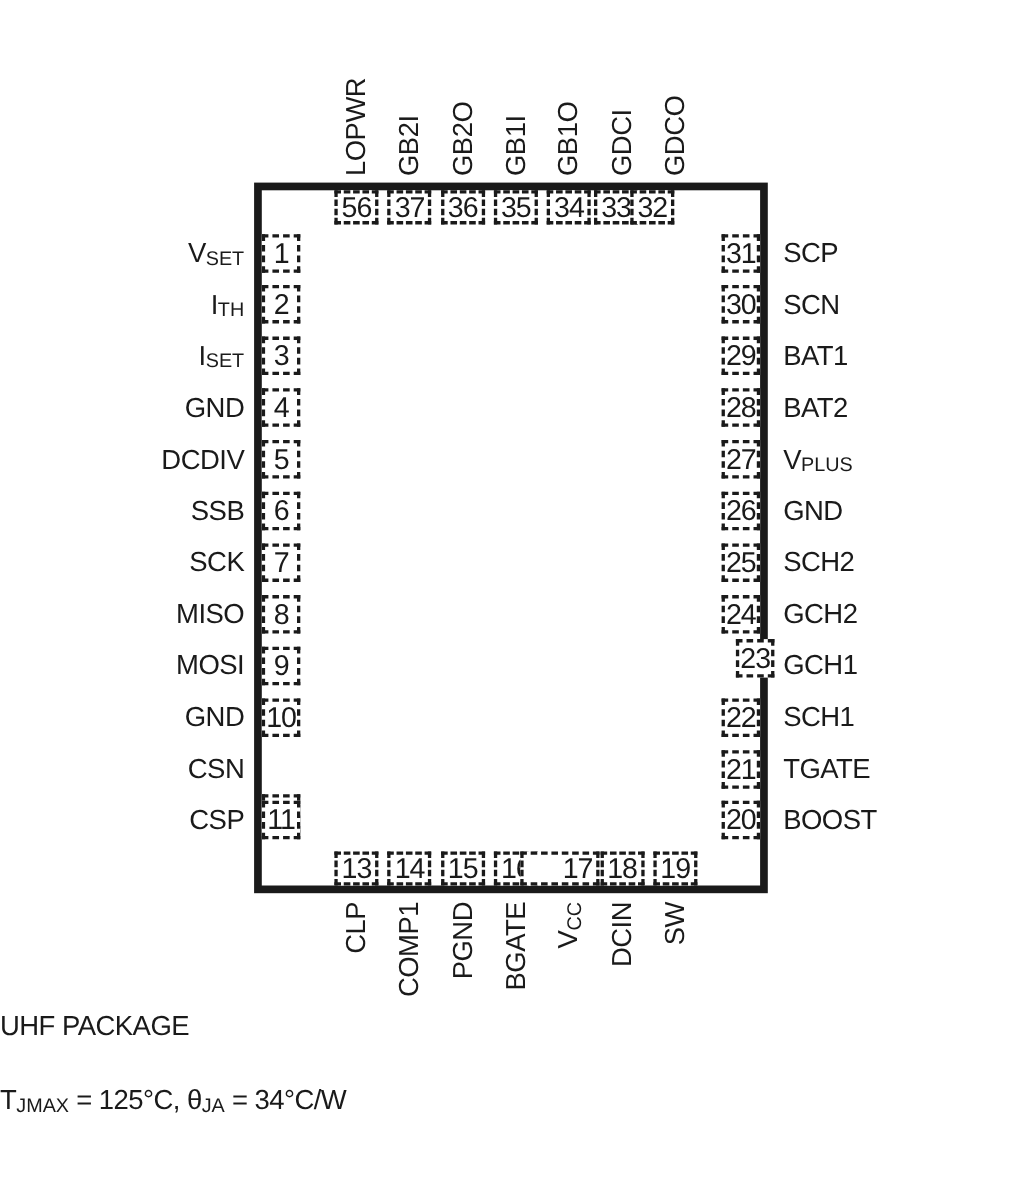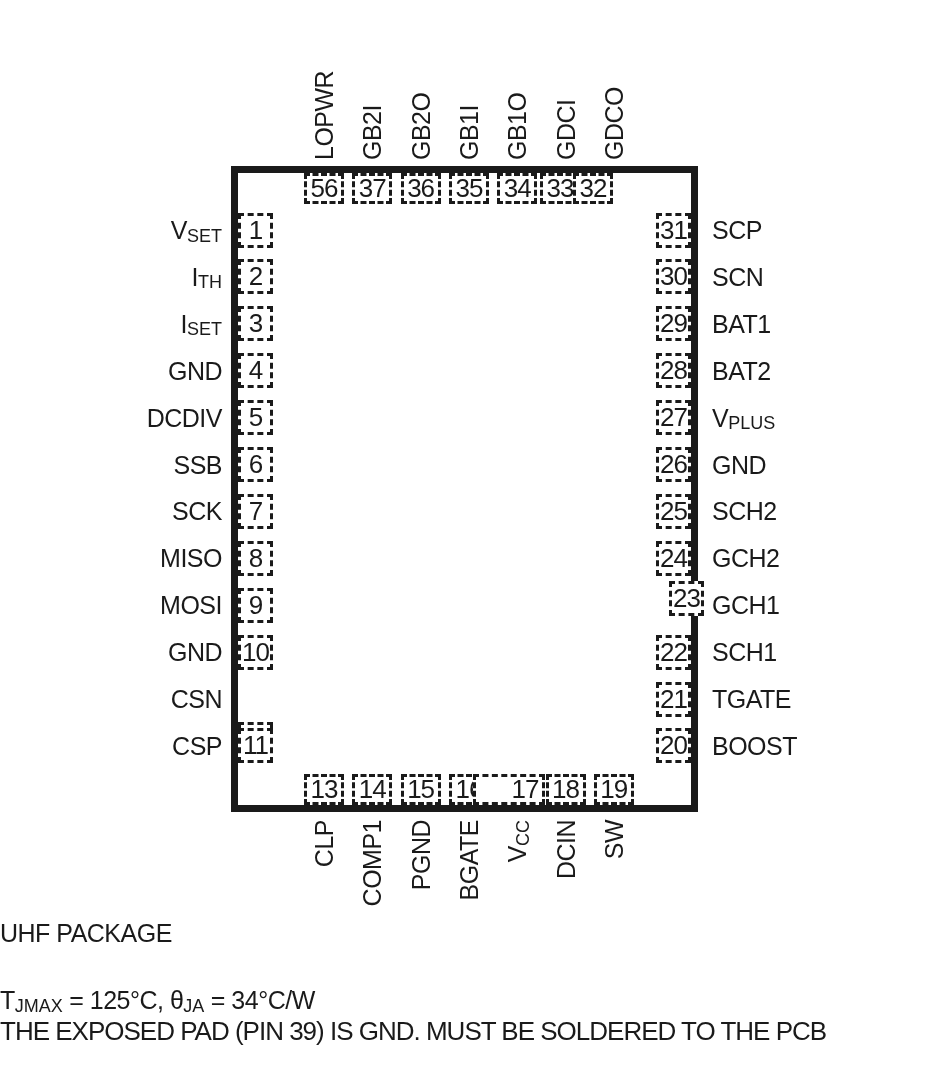--- a/index.html
+++ b/index.html
@@ -206,15 +206,14 @@
       <div class="vert-label t-right" style="left: 386.3px; top: 922px; width: 130px; margin-left: 0px; transform-origin: 0px 100%;"><span>COMP1</span></div>
       <div class="vert-label t-right" style="left: 434.6px; top: 922px; width: 130px; margin-left: 0px; transform-origin: 0px 100%;"><span>PGND</span></div>
       <div class="vert-label t-right" style="left: 482.9px; top: 922px; width: 130px; margin-left: 0px; transform-origin: 0px 100%;"><span>BGATE</span></div>
       <div class="vert-label t-right" style="left: 531.2px; top: 922px; width: 130px; margin-left: 0px; transform-origin: 0px 100%;"><span>V</span><span class="sub">CC</span></div>
       <div class="vert-label t-right" style="left: 579.5px; top: 922px; width: 130px; margin-left: 0px; transform-origin: 0px 100%;"><span>DCIN</span></div>
       <div class="vert-label t-right" style="left: 627.8px; top: 922px; width: 130px; margin-left: 0px; transform-origin: 0px 100%;"><span>SW</span></div>
     </div>
 
   <div class="abs footer-line" style="top:919px;">UHF PACKAGE</div>
   <div class="abs footer-line" style="top:986px;"><span>T</span><span class="sub">JMAX</span><span> = 125°C, θ</span><span class="sub">JA</span><span> = 34°C/W</span></div>
-  <div id="footer-note" class="abs footer-line" style="top:1016px;">THE EXPOSED PAD (PIN 39) IS GND. MUST BE SOLDERED TO THE PCB</div>
 
 </div>
 
 </body></html>

